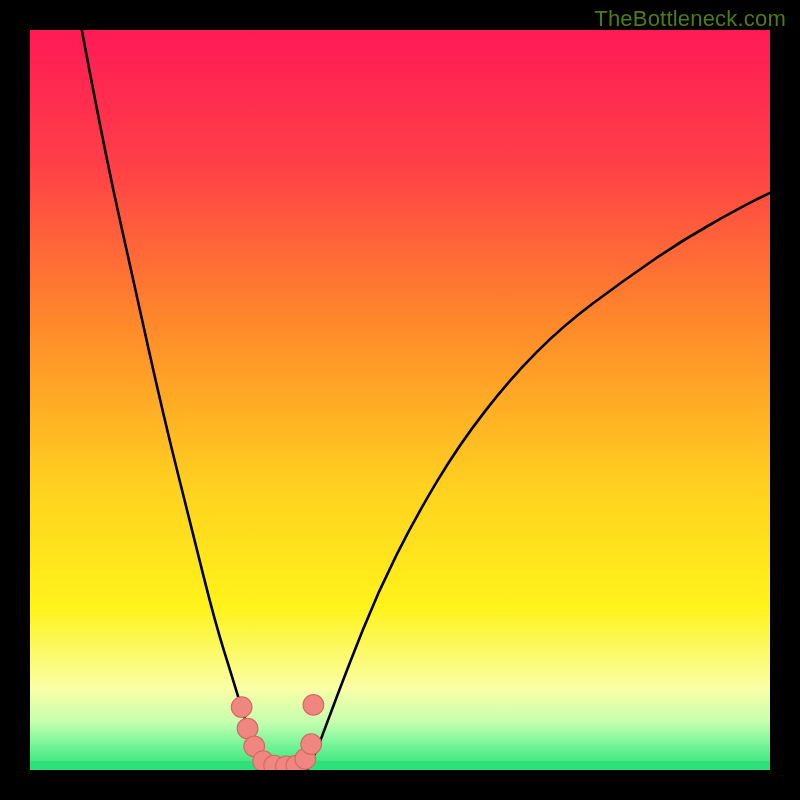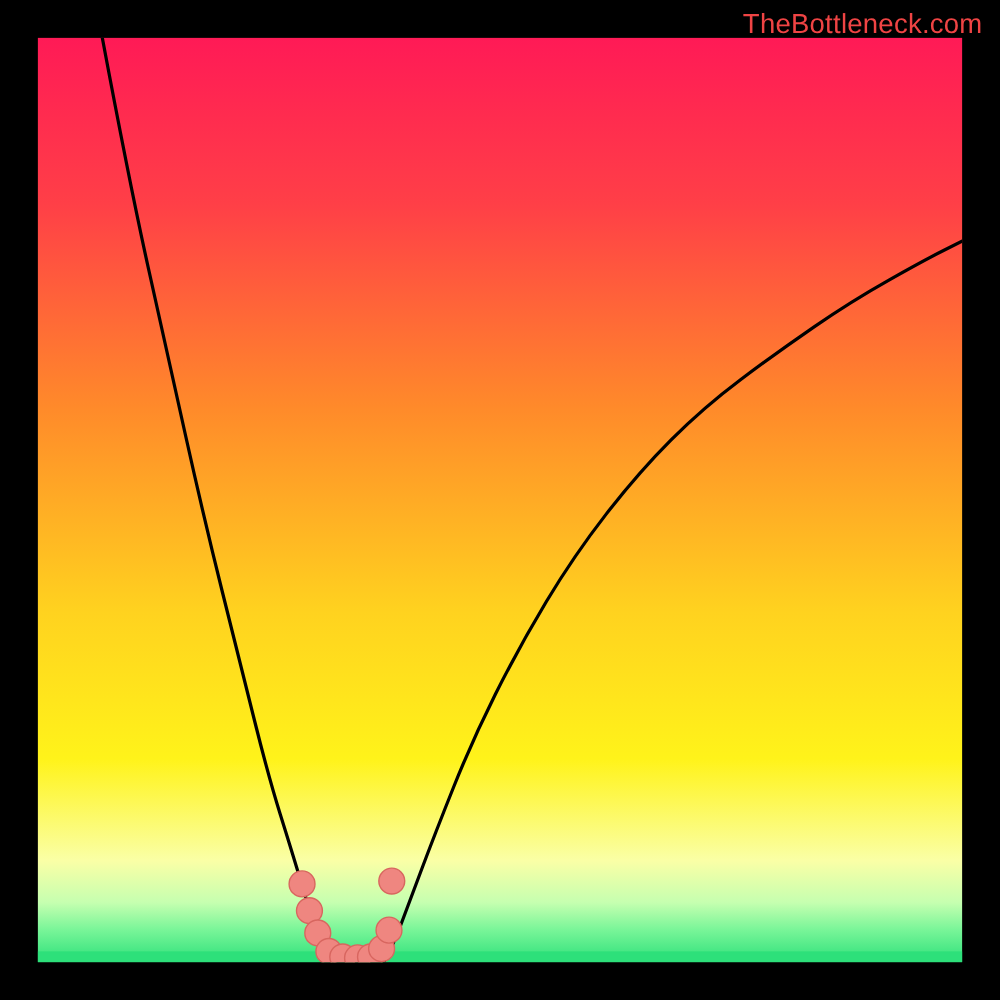--- a/index.html
+++ b/index.html
@@ -22,21 +22,21 @@
     left: 30px;
     top: 30px;
     width: 740px;
     height: 740px;
     overflow: hidden;
   }
   .watermark {
     position: absolute;
     top: 6px;
     right: 14px;
-    color: #ef4444;
+    color: #4d7c0f;
     font-size: 22px;
     font-weight: 500;
     letter-spacing: 0.2px;
     user-select: none;
   }
   svg {
     display: block;
   }
 </style>
 </head>

